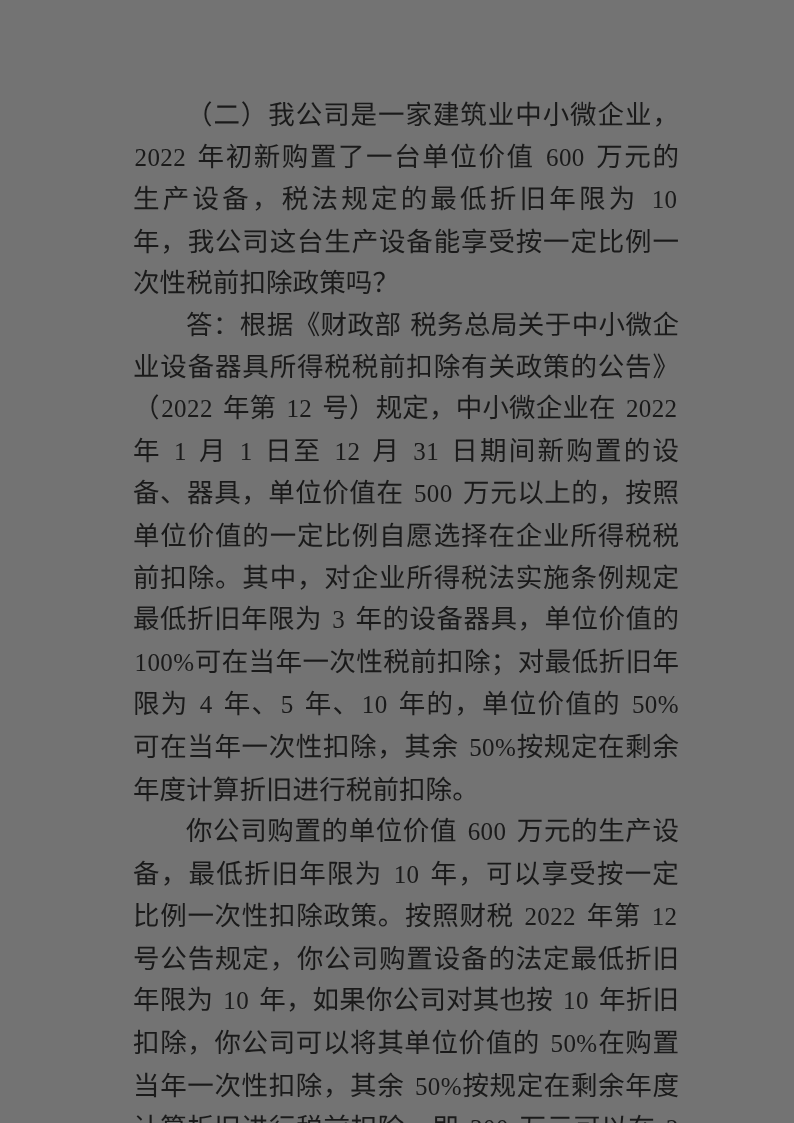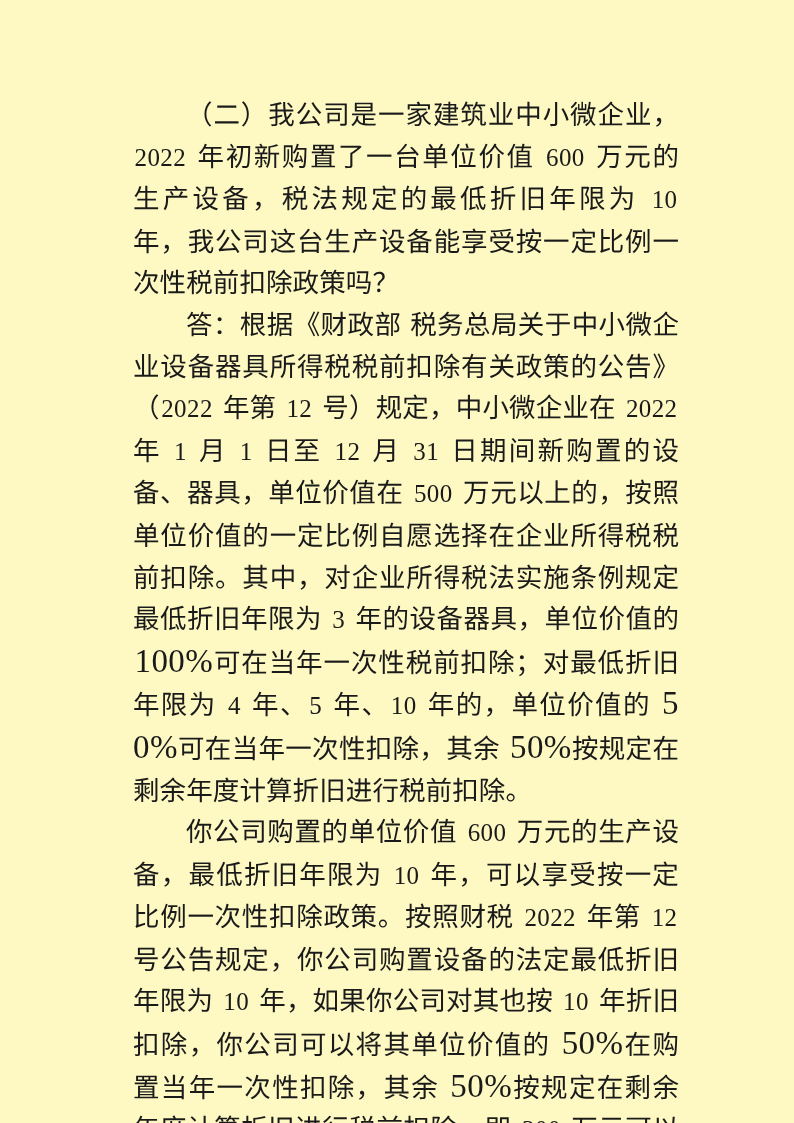--- a/index.html
+++ b/index.html
@@ -9,21 +9,21 @@
   }
   body {
     background: #ffffff;
   }
 
   .page {
     position: relative;
     width: 794px;
     height: 1123px;
     margin: 0 auto;
-    background: #fef9c3;
+    background: #737373;
     overflow: hidden;
     box-sizing: border-box;
   }
 
   .text-column {
     position: absolute;
     left: 133px;
     top: 94px;
     width: 546px;
   }
@@ -45,21 +45,21 @@
 
   
   .num {
     font-family: "Liberation Serif", "DejaVu Serif", serif;
     font-size: 25px;
     letter-spacing: 0.4px;
     padding: 0 1.5px;
   }
   .num-tight {
     font-family: "Liberation Serif", "DejaVu Serif", serif;
-    font-size: 33px;
+    font-size: 25px;
     letter-spacing: 0.4px;
     padding-left: 1.5px;
     padding-right: 0;
   }
 </style>
 </head>
 <body>
 
 <div class="page">
   <div class="text-column">

